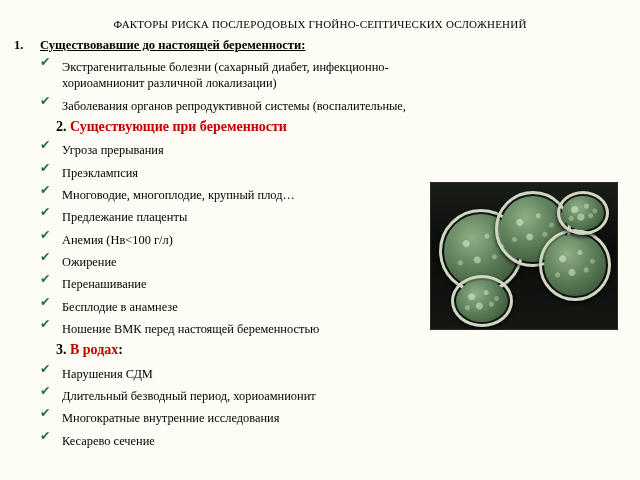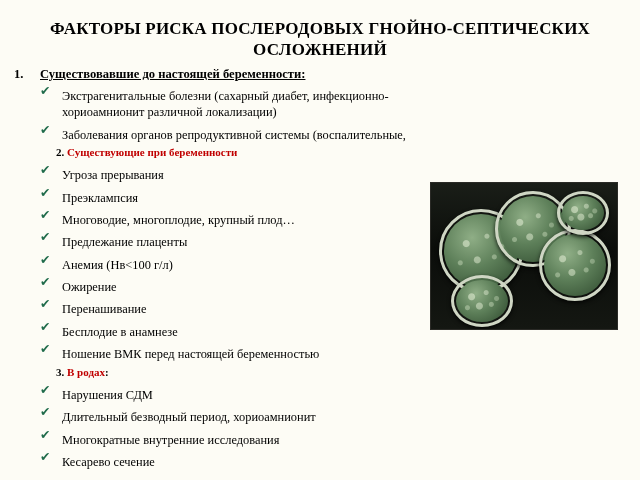--- a/index.html
+++ b/index.html
@@ -17,22 +17,22 @@
   .slide {
     position: relative;
     width: 640px;
     height: 480px;
     box-sizing: border-box;
     padding: 18px 14px 0 14px;
   }
   .title {
     text-align: center;
     font-family: "Liberation Serif", serif;
-    font-weight: bold;
-    font-size: 17px;
+    font-weight: normal;
+    font-size: 11px;
     line-height: 1.25;
     letter-spacing: 0.2px;
     color: #000;
     margin: 0 24px 6px 24px;
   }
   .body {
     position: relative;
     z-index: 2;
   }
   .numbered {
@@ -46,21 +46,21 @@
   .numbered .num {
     width: 26px;
     flex: 0 0 26px;
     text-align: left;
   }
   .numbered .txt {
     flex: 1 1 auto;
     text-decoration: underline;
   }
   .sub-head {
-    font-size: 11px;
+    font-size: 14px;
     line-height: 1.25;
     font-weight: bold;
     margin: 3px 0 2px 0;
     padding-left: 42px;
   }
   .sub-head .red {
     color: #c00000;
   }
   .sub-head .black {
     color: #000;

